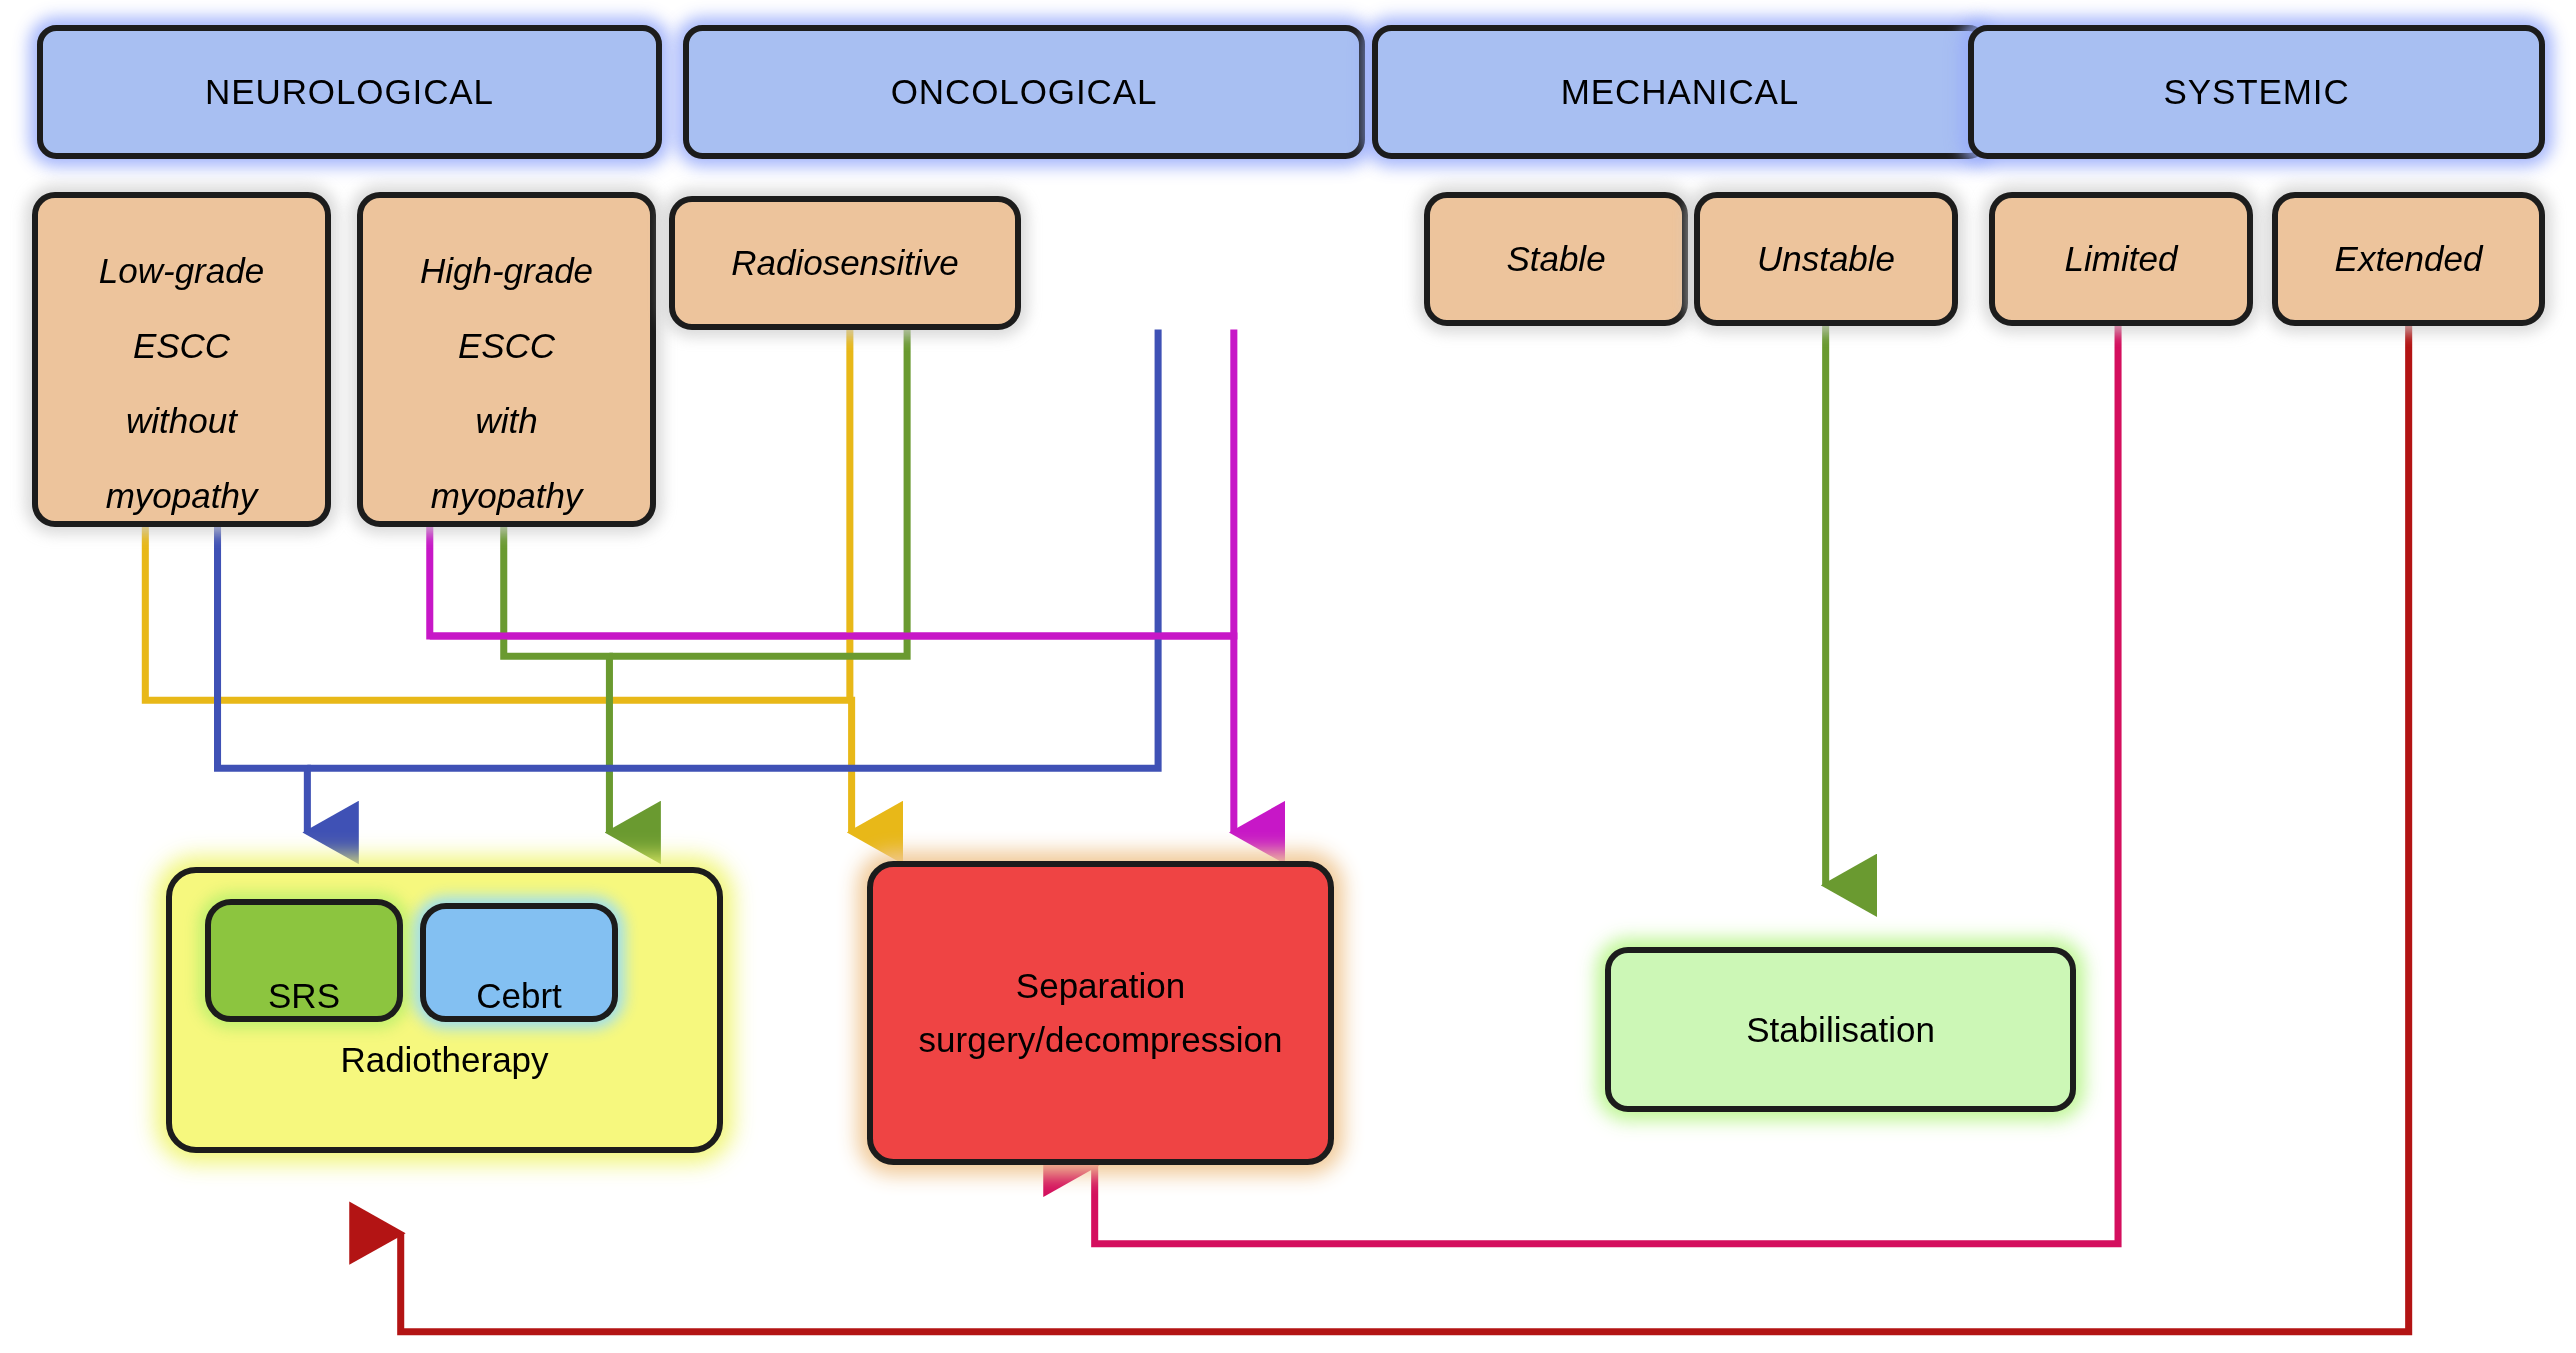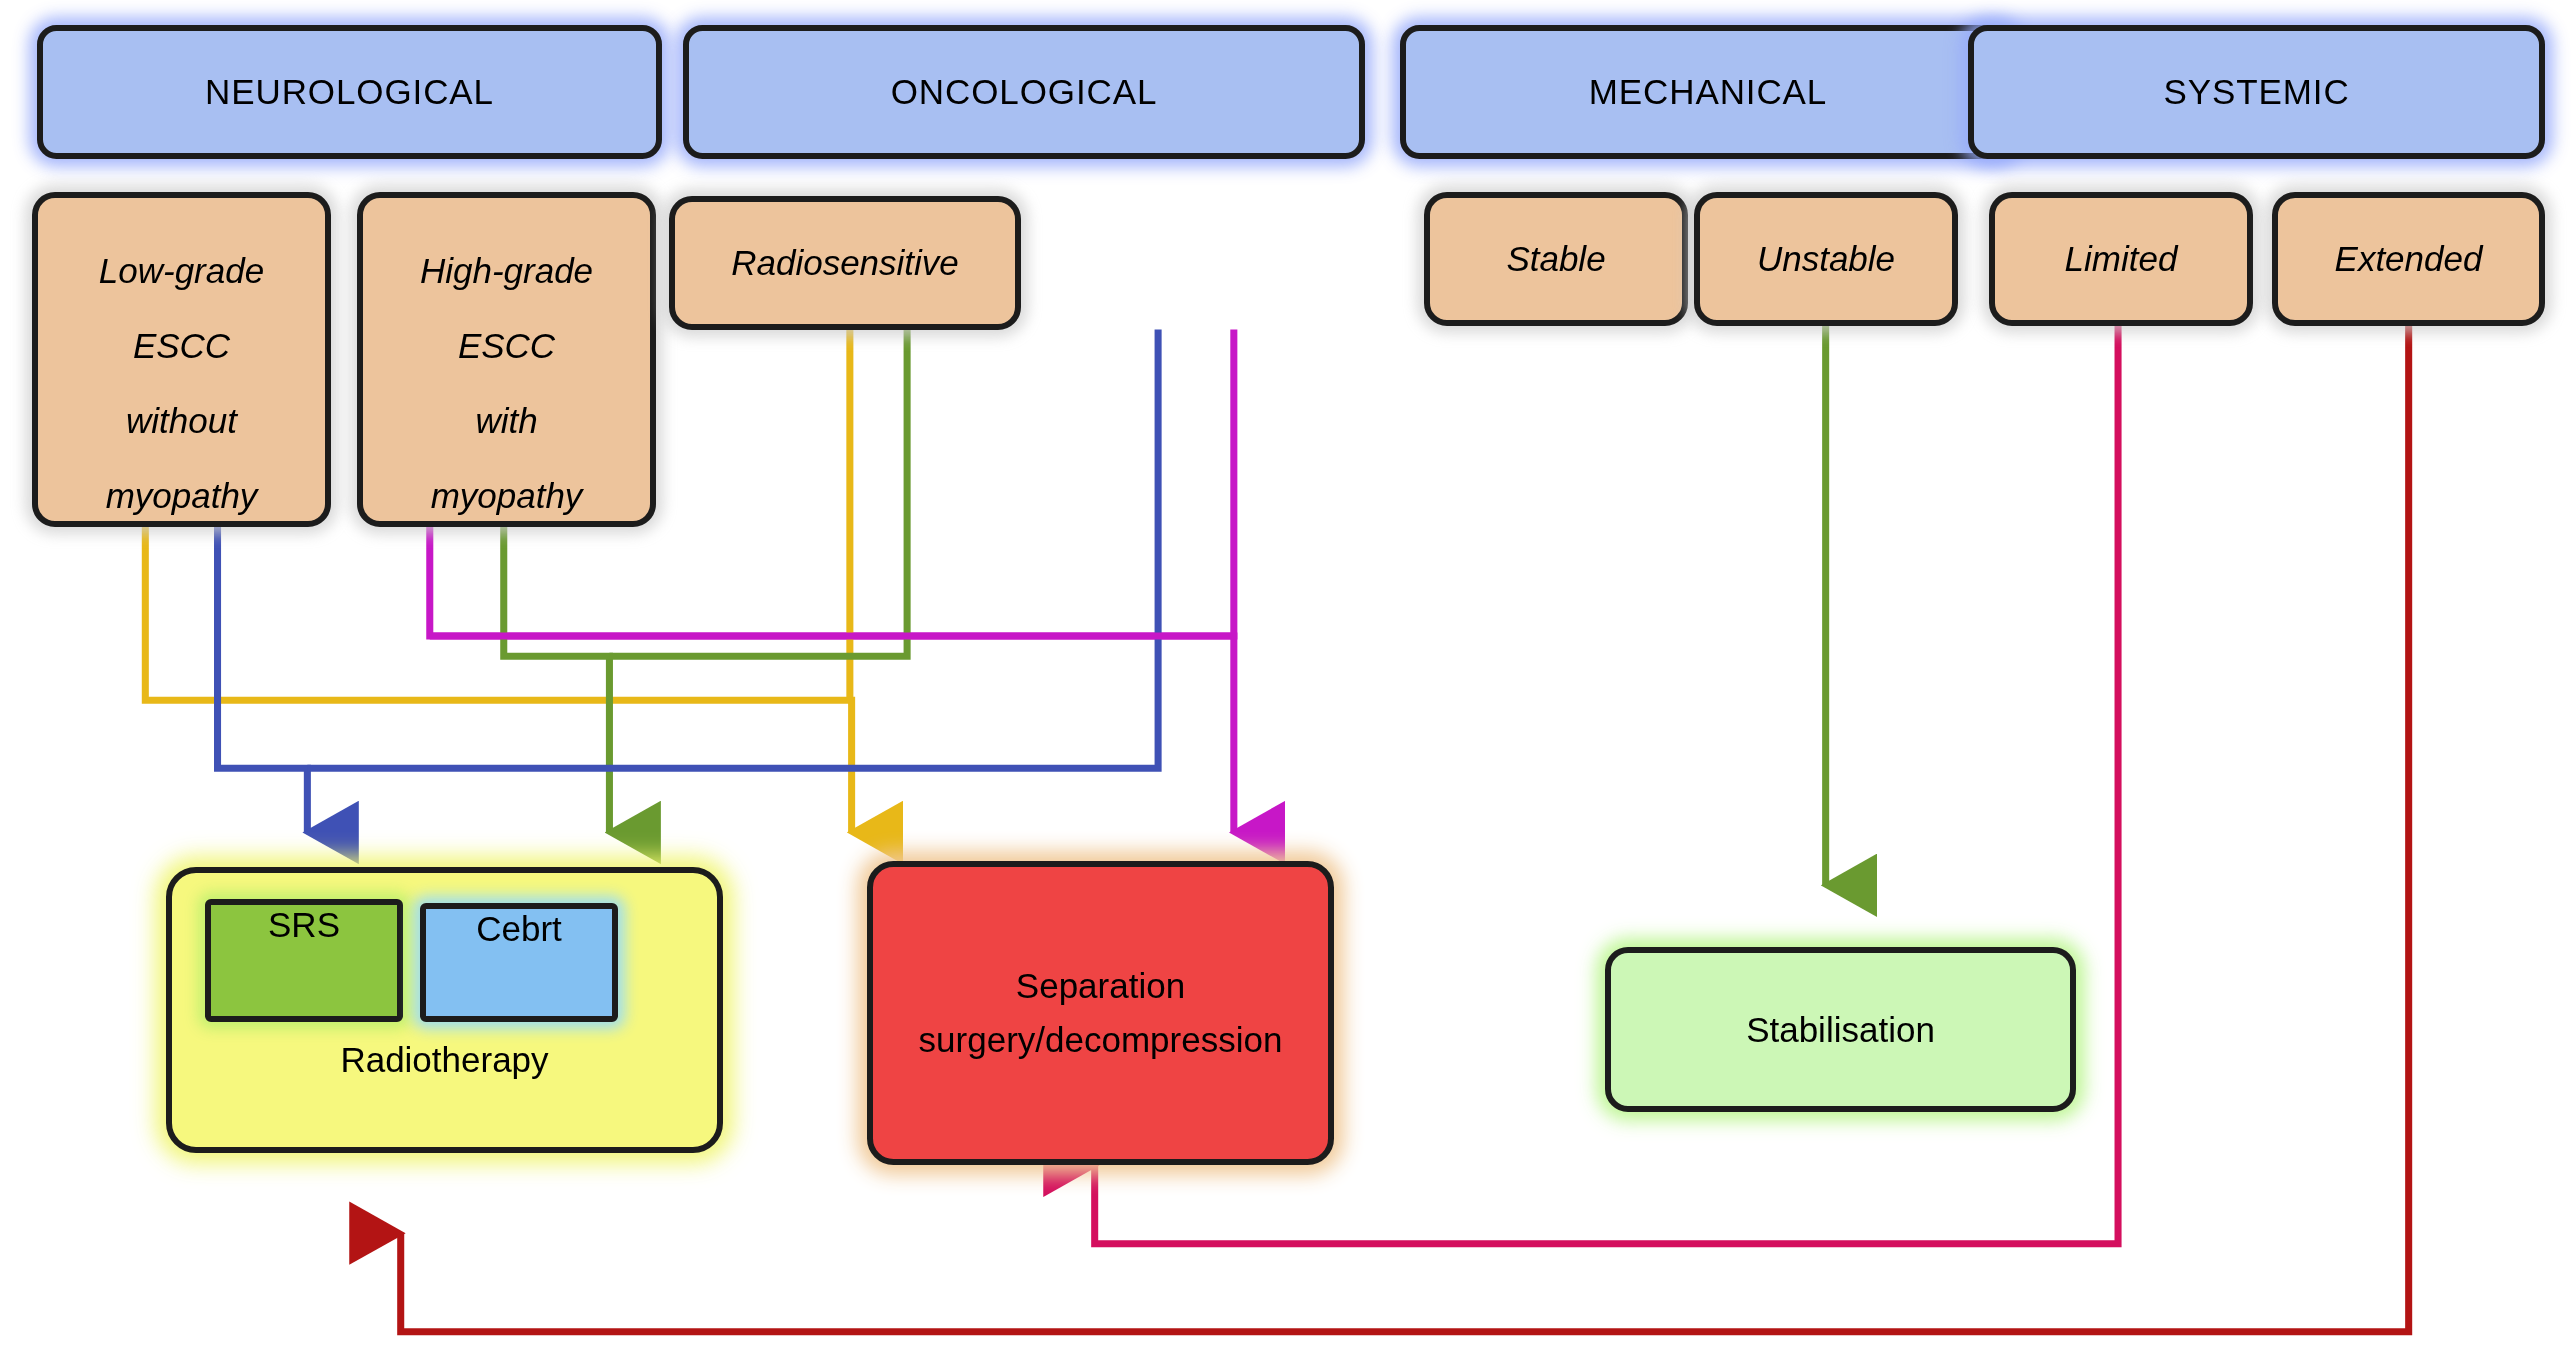--- a/index.html
+++ b/index.html
@@ -69,23 +69,23 @@
   }
   .rt-inner {
     position: relative;
     width: 100%;
     height: 100%;
   }
   .rt-box {
     position: absolute;
     box-sizing: border-box;
     border: 6.2px solid #1c1c1c;
-    border-radius: 6px;
+    border-radius: 26px;
     display: flex;
-    align-items: flex-start;
+    align-items: flex-end;
     justify-content: center;
     font-size: 35px;
     color: #000;
   }
   .rt-srs {
     left: 33px; top: 26.4px;
     width: 198px; height: 123px;
     background: #8cc53f;
     box-shadow: 0 0 14px 7px rgba(190,240,110,0.9);
   }
@@ -169,21 +169,21 @@
       <path stroke="#b31414" d="M 2735,370 L 2735,1512 L 455,1512 L 455,1400" marker-end="url(#ah-darkred-up)"></path>
     </g>
   </svg>
 
   <div class="node node-cat" style="left:37px; top:25px; width:625px; height:134px;">
     <span>NEUROLOGICAL</span>
   </div>
   <div class="node node-cat" style="left:683px; top:25px; width:682px; height:134px;">
     <span>ONCOLOGICAL</span>
   </div>
-  <div class="node node-cat" style="left:1400px; top:25px; width:616px; height:134px;align-items:center;">
+  <div class="node node-cat" style="left:1372px; top:25px; width:616px; height:134px;align-items:center;">
     <span>MECHANICAL</span>
   </div>
   <div class="node node-cat" style="left:1968px; top:25px; width:577px; height:134px;">
     <span>SYSTEMIC</span>
   </div>
 
   <div class="node node-sub tall" style="left:32px; top:192px; width:299px; height:335px;">
     <div class="stack">
       <span>Low-grade</span>
       <span>ESCC</span>

